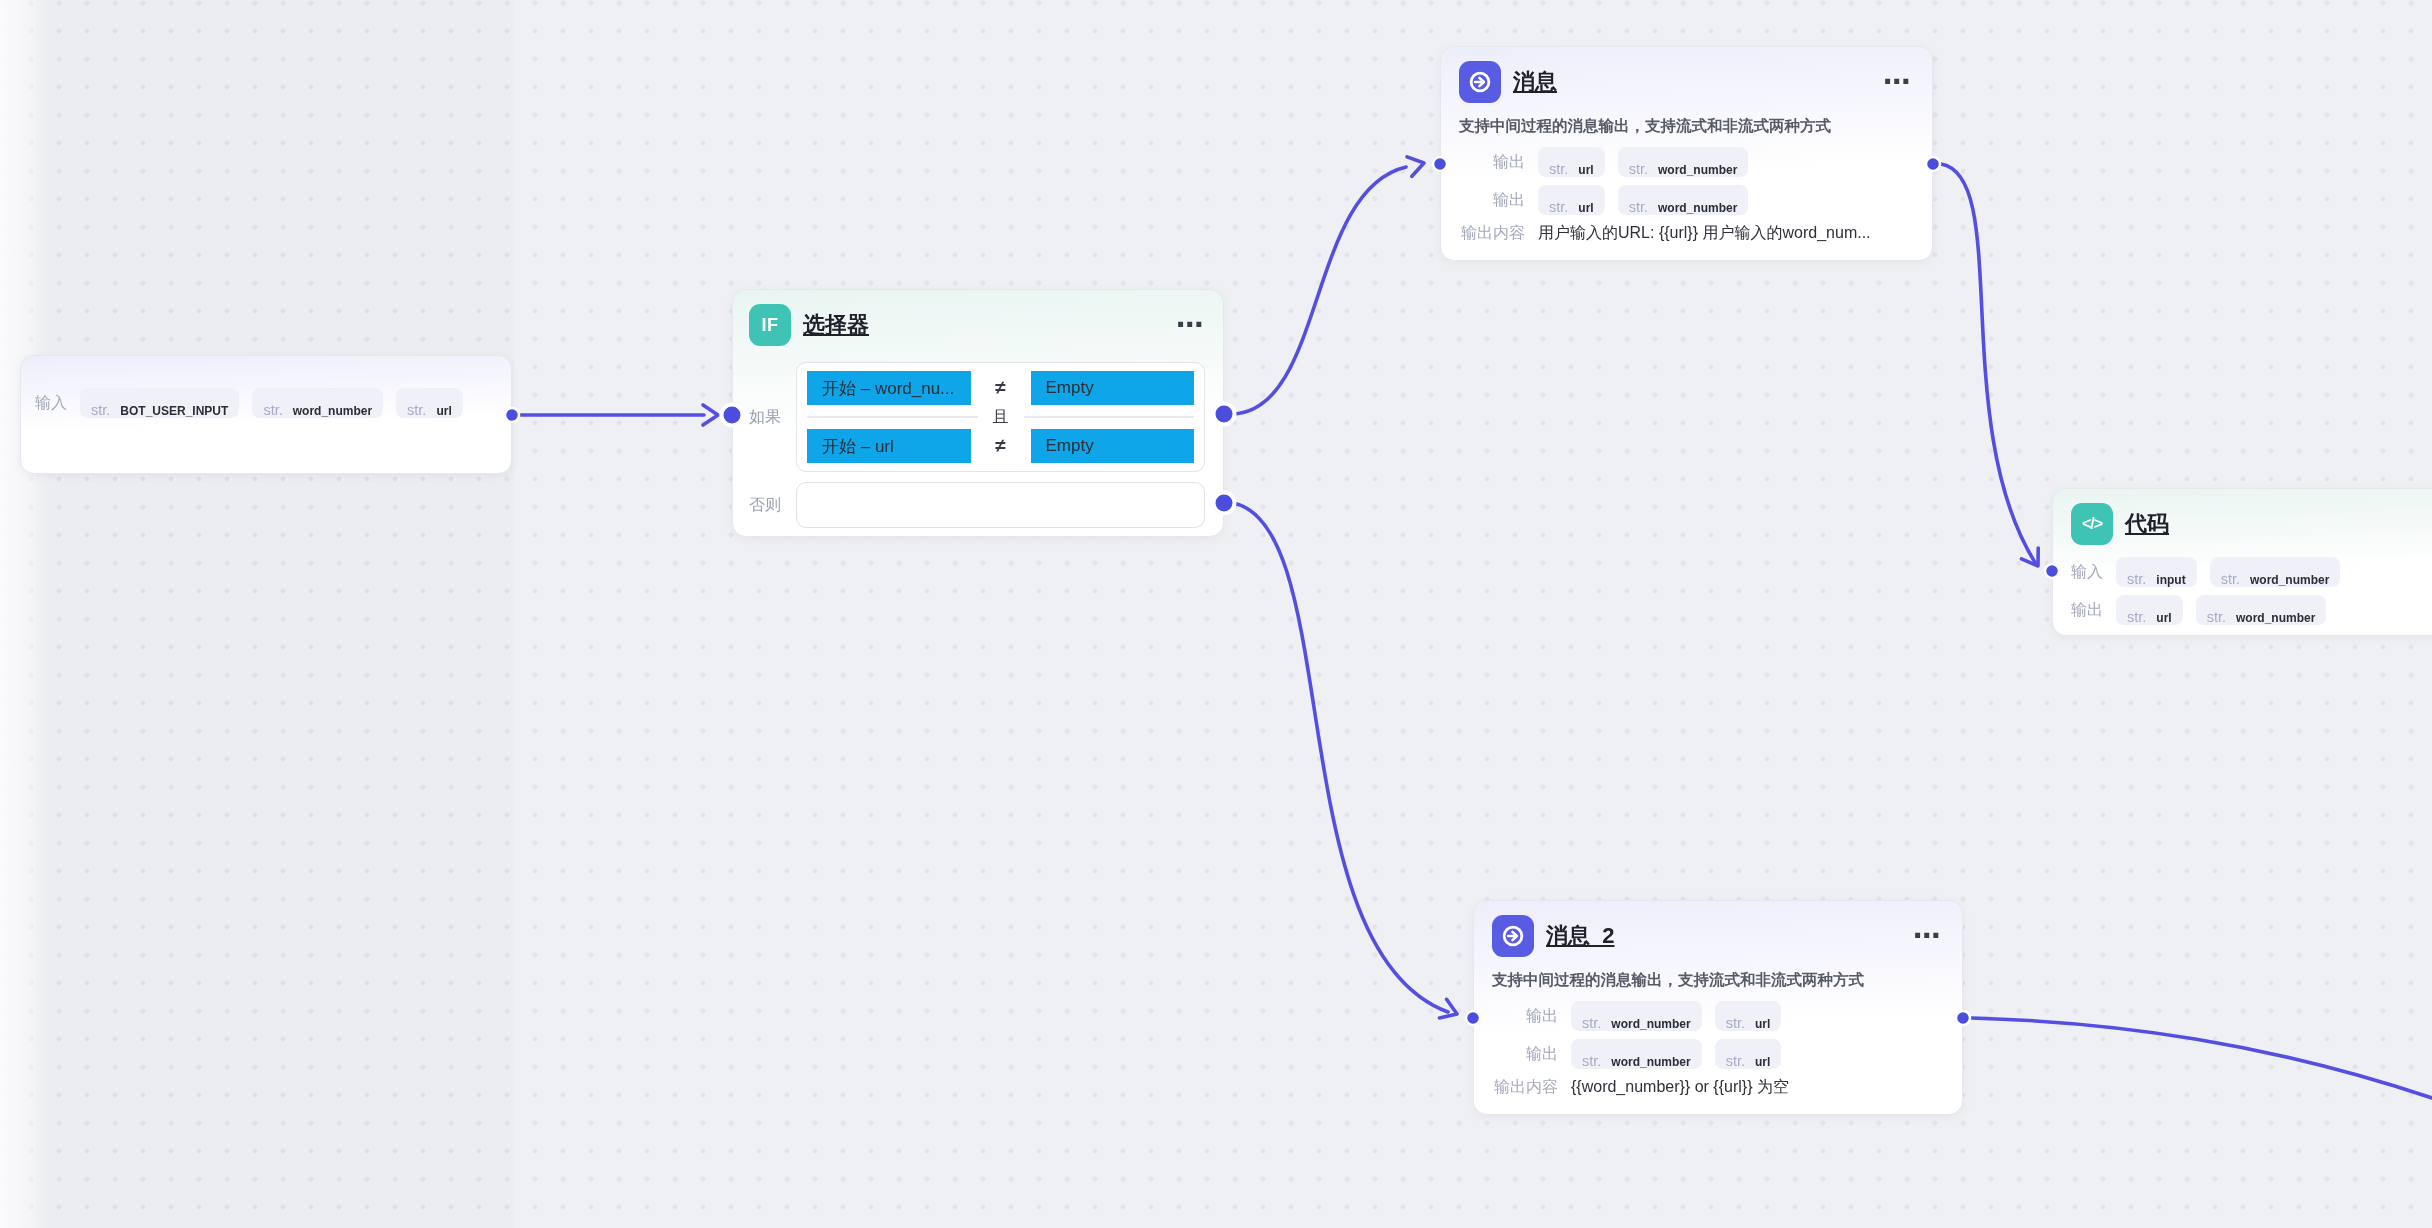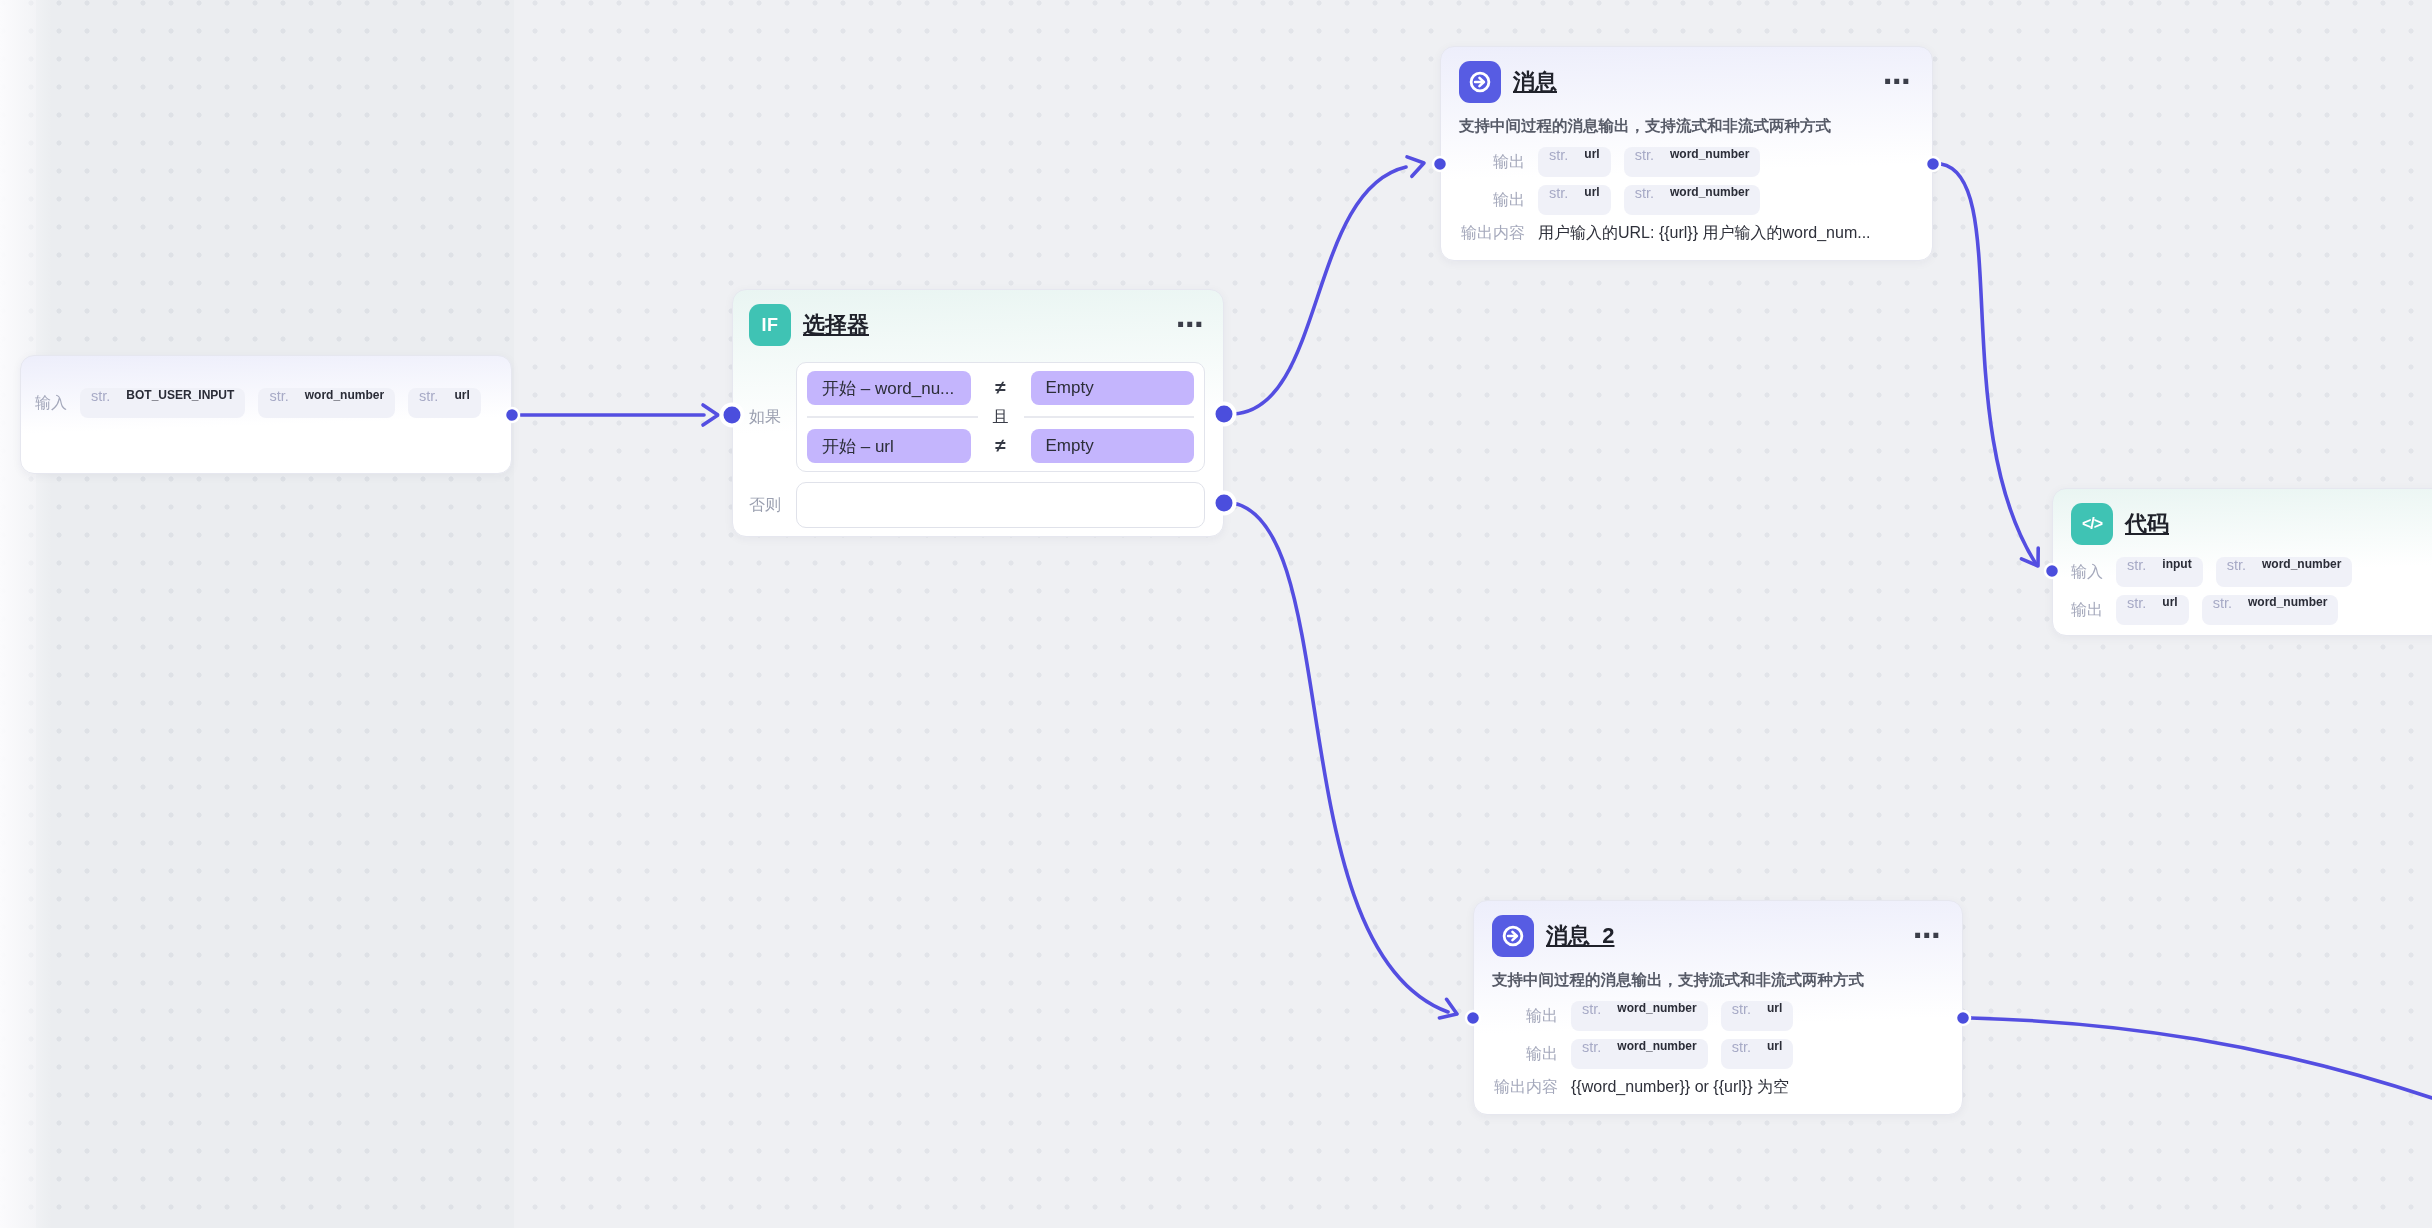--- a/index.html
+++ b/index.html
@@ -35,38 +35,38 @@
   .code-badge{font-size:16px;font-weight:700;letter-spacing:-1px;}
   .node-title{font-size:22px;font-weight:600;color:#20222b;flex:1;white-space:nowrap;text-decoration:underline;}
   .more{font-size:28px;font-weight:700;color:#3b3e49;line-height:20px;flex:none;cursor:pointer;
     letter-spacing:1px;}
 
   .node-sub{font-size:15.5px;color:#565a67;margin-top:13px;white-space:nowrap;font-weight:bold;}
   .rows{display:flex;flex-direction:column;gap:8px;}
   .row{display:flex;align-items:center;gap:13px;}
   .row-label{font-size:16px;color:#a4a8bb;flex:none;white-space:nowrap;}
   .label-col{width:66px;text-align:right;}
-  .tag{display:inline-flex;align-items:flex-start;height:30px;padding:0 11px;border-radius:8px;
-    background:#f0f1f8;gap:16px;flex:none;}
+  .tag{display:inline-flex;align-items:flex-end;height:30px;padding:0 11px;border-radius:8px;
+    background:#f0f1f8;gap:10px;flex:none;}
   .tag-pre{font-size:14.5px;color:#a7aac6;}
   .tag-val{font-size:12px;font-weight:600;color:#2a2c37;white-space:nowrap;}
   .row-content{font-size:16px;font-weight:500;color:#2e303a;white-space:nowrap;}
 
   
   #node-start{left:20px;top:355px;width:492px;height:119px;padding:16px 18px 0 14px;}
   #node-start .rows{margin-top:16px;}
   
   #node-selector{left:732px;top:289px;width:492px;height:248px;padding:14px 18px 0 16px;}
   .sel-body{margin-top:16px;display:flex;flex-direction:column;}
   .sel-row{display:flex;align-items:center;}
   .sel-label{width:47px;flex:none;font-size:16px;color:#9ba0b0;}
   .cond-box{flex:1;border:1.5px solid #e2e4ec;border-radius:10px;background:#fff;padding:8px 10px;box-sizing:border-box;}
   .cond-line{display:flex;align-items:center;gap:10px;}
-  .chip{height:34px;display:flex;align-items:center;padding:0 15px;background:#c4b5fd;
-    border-radius:8px;font-size:17px;font-weight:500;color:#2c2e38;white-space:nowrap;flex:1;cursor:pointer;}
+  .chip{height:34px;display:flex;align-items:center;padding:0 15px;background:#0ea5e9;
+    border-radius:0;font-size:17px;font-weight:500;color:#2c2e38;white-space:nowrap;flex:1;cursor:pointer;}
   .op{width:40px;text-align:center;font-size:19px;font-weight:600;color:#363a45;flex:none;}
   .and-divider{display:flex;align-items:center;margin:2px 0;height:20px;}
   .and-line{flex:1;height:1.5px;background:#e8e9ef;}
   .and-text{margin:0 15px;font-size:16px;color:#3a3d48;}
   .sel-else{margin-top:10px;}
   .else-box{flex:1;height:44px;border:1.5px solid #e0e2ea;border-radius:10px;background:#fff;cursor:pointer;}
   
   #node-message{left:1440px;top:46px;width:493px;height:215px;padding:14px 20px 0 18px;}
   #node-message .rows{margin-top:10px;}
   

